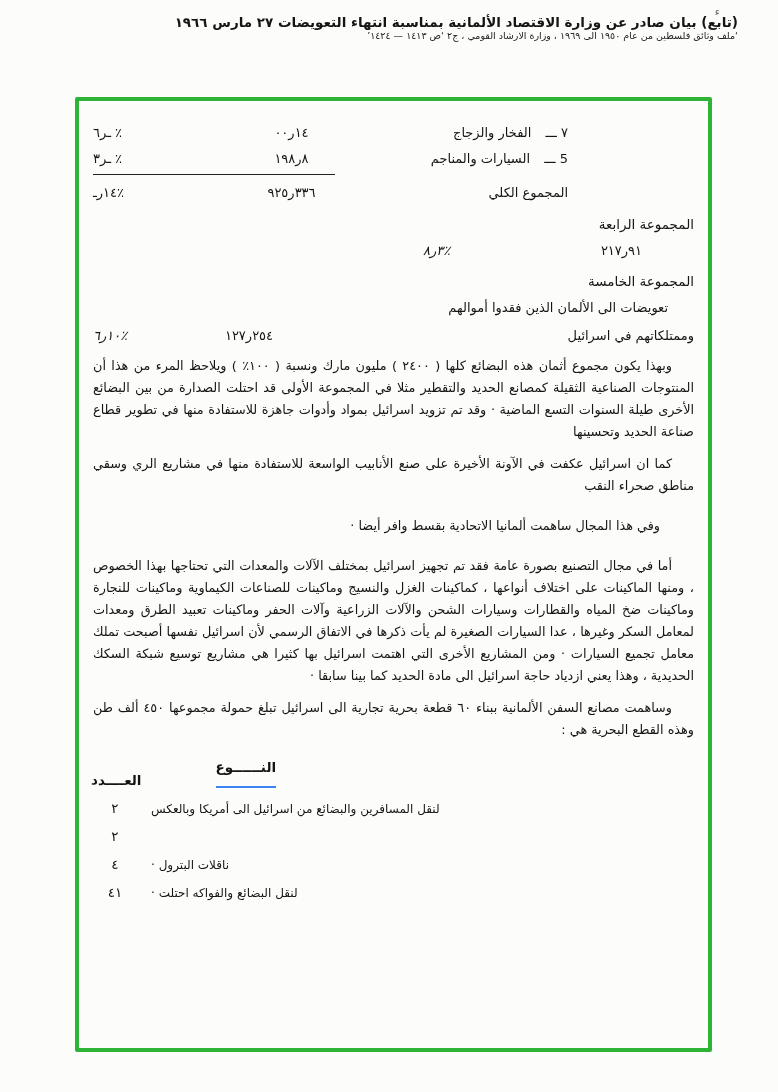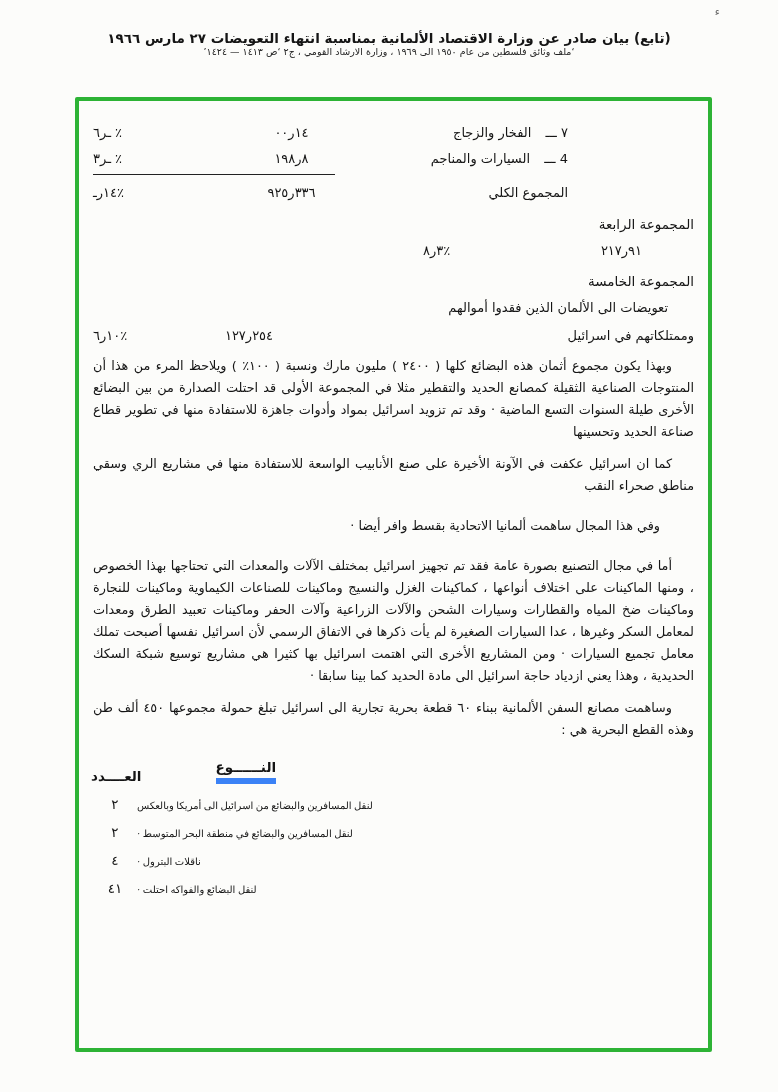--- a/index.html
+++ b/index.html
@@ -11,22 +11,22 @@
     font-family: "DejaVu Sans", sans-serif;
     color: #151515;
     overflow: hidden;
     direction: rtl;
   }
   .scan-mark {
     position: absolute; top: 5px; right: 58px;
     font-size: 11px; color: #666;
   }
   .doc-header {
-    position: absolute; top: 30px; left: 40px; right: 40px;
-    text-align: center;
+    position: absolute; top: 14px; left: 40px; right: 40px;
+    text-align: right;
   }
   .doc-title { font-size: 13.5px; font-weight: 700; }
   .doc-source { font-size: 9.5px; color: #222; }
 
   .green-frame {
     position: absolute; left: 75px; top: 97px;
     width: 637px; height: 955px;
     border: 4px solid #2db335;
     border-radius: 2px;
   }
@@ -50,43 +50,43 @@
   .sum-line {
     border-top: 1.5px solid #222;
     width: 242px; height: 0;
     margin: 3px auto 8px 0;
   }
 
   .group-heading { font-weight: 400; font-size: 13.5px; text-align: right; margin: 13px 0 9px; }
 
   .trow-wide .c-label { width: auto; flex: 1; padding-right: 0; }
   .trow-wide .c-val   { width: 145px; flex: none; }
-  .trow-wide .c-pct   { width: 126px; flex: none; }
+  .trow-wide .c-pct   { width: 126px; flex: none; font-style: italic; }
   .trow-g5 .c-val     { padding-right: 85px; }
 
   .indent-line { text-align: right; padding-right: 26px; margin: 2px 0 8px; line-height: 1.5; }
 
   .para {
     font-size: 12.8px; line-height: 1.72;
     text-align: justify; text-indent: 22px;
     margin: 10px 0;
   }
   .para-short {
     font-size: 12.8px; line-height: 1.72;
     text-align: right; text-indent: 34px;
     margin: 18px 0;
   }
 
   .ships { margin-top: 18px; }
   .ships-header { display: flex; direction: ltr; align-items: flex-end; font-weight: 700; font-size: 13.5px; }
   .h-count { margin-left: -2px; }
-  .h-type  { margin-left: 74px; border-bottom: 6px solid #3b82f6; padding-bottom: 3px; }
+  .h-type  { margin-left: 74px; border-bottom: 2px solid #3b82f6; padding-bottom: 11px; }
   .ship-row { display: flex; direction: ltr; align-items: baseline; margin-top: 12px; }
   .ship-count { width: 44px; text-align: center; font-size: 13.5px; }
-  .ship-type { direction: rtl; font-size: 10px; font-family: Liberation Serif, serif; }
+  .ship-type { margin-left: 14px; direction: rtl; font-size: 12px; }
 </style>
 </head>
 <body>
 
 <div class="page">
 
   <div class="scan-mark">ء</div>
 
   <header class="doc-header">
     <div class="doc-title">(تابع) بيان صادر عن وزارة الاقتصاد الألمانية بمناسبة انتهاء التعويضات ٢٧ مارس ١٩٦٦</div>
@@ -100,21 +100,21 @@
         <div class="trow rows-top">
           <span class="c-label">
             <span class="idx">٧ ـــ</span>
             <span>الفخار والزجاج</span>
           </span>
           <span class="c-val num">٠٠ر١٤</span>
           <span class="c-pct num">٦رـ ٪</span>
         </div>
         <div class="trow rows-top">
           <span class="c-label">
-            <span class="idx">4 ـــ</span>
+            <span class="idx">5 ـــ</span>
             <span>السيارات والمناجم</span>
           </span>
           <span class="c-val num">١٩٨ر٨</span>
           <span class="c-pct num">٣رـ ٪</span>
         </div>
         <div class="sum-line"></div>
         <div class="trow row-total">
           <span class="c-label">المجموع الكلي</span>
           <span class="c-val num">٩٢٥ر٣٣٦</span>
           <span class="c-pct num">ـر١٤٪</span>
@@ -145,21 +145,20 @@
         <div class="ships-header">
           <span class="h-count">العــــدد</span>
           <span class="h-type">النــــــوع</span>
         </div>
         <div class="ship-row">
           <span class="ship-count num">٢</span>
           <span class="ship-type">لنقل المسافرين والبضائع من اسرائيل الى أمريكا وبالعكس</span>
         </div>
         <div class="ship-row">
           <span class="ship-count num">٢</span>
-          <span class="ship-type">لنقل المسافرين والبضائع في منطقة البحر المتوسط ·</span>
         </div>
         <div class="ship-row">
           <span class="ship-count num">٤</span>
           <span class="ship-type">ناقلات البترول ·</span>
         </div>
         <div class="ship-row">
           <span class="ship-count num">٤١</span>
           <span class="ship-type">لنقل البضائع والفواكه احتلت ·</span>
         </div>
       </div>

